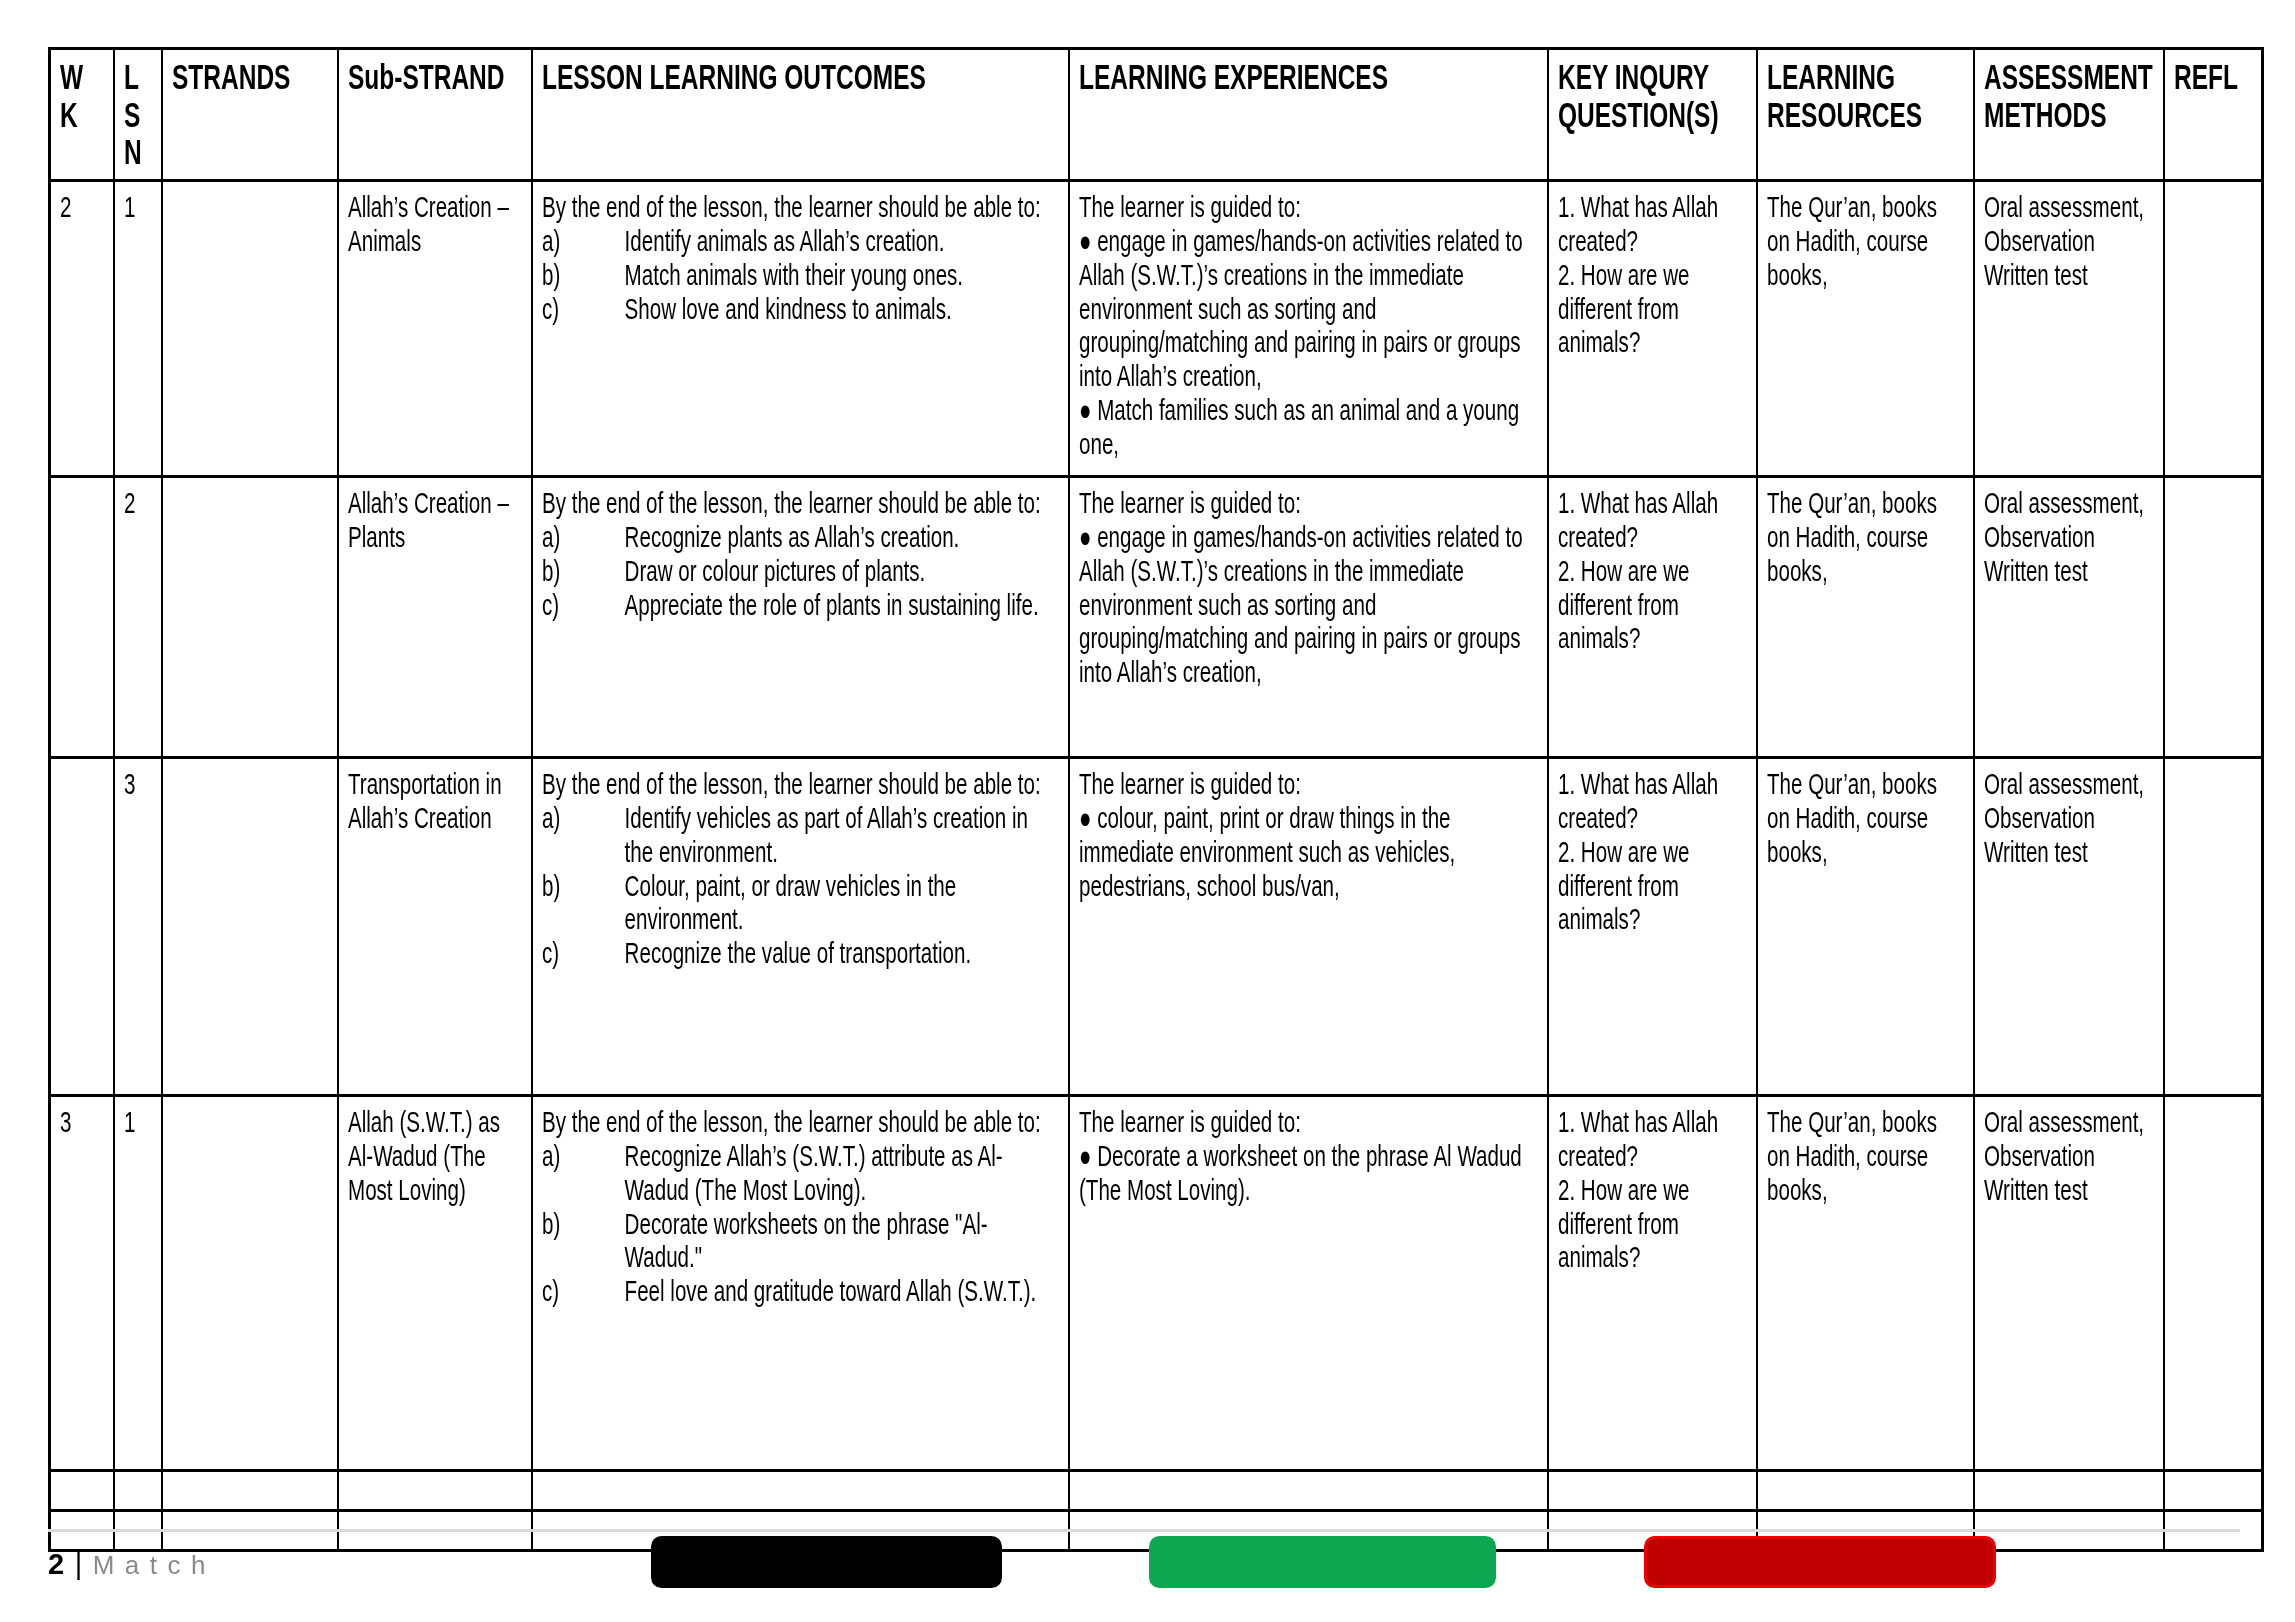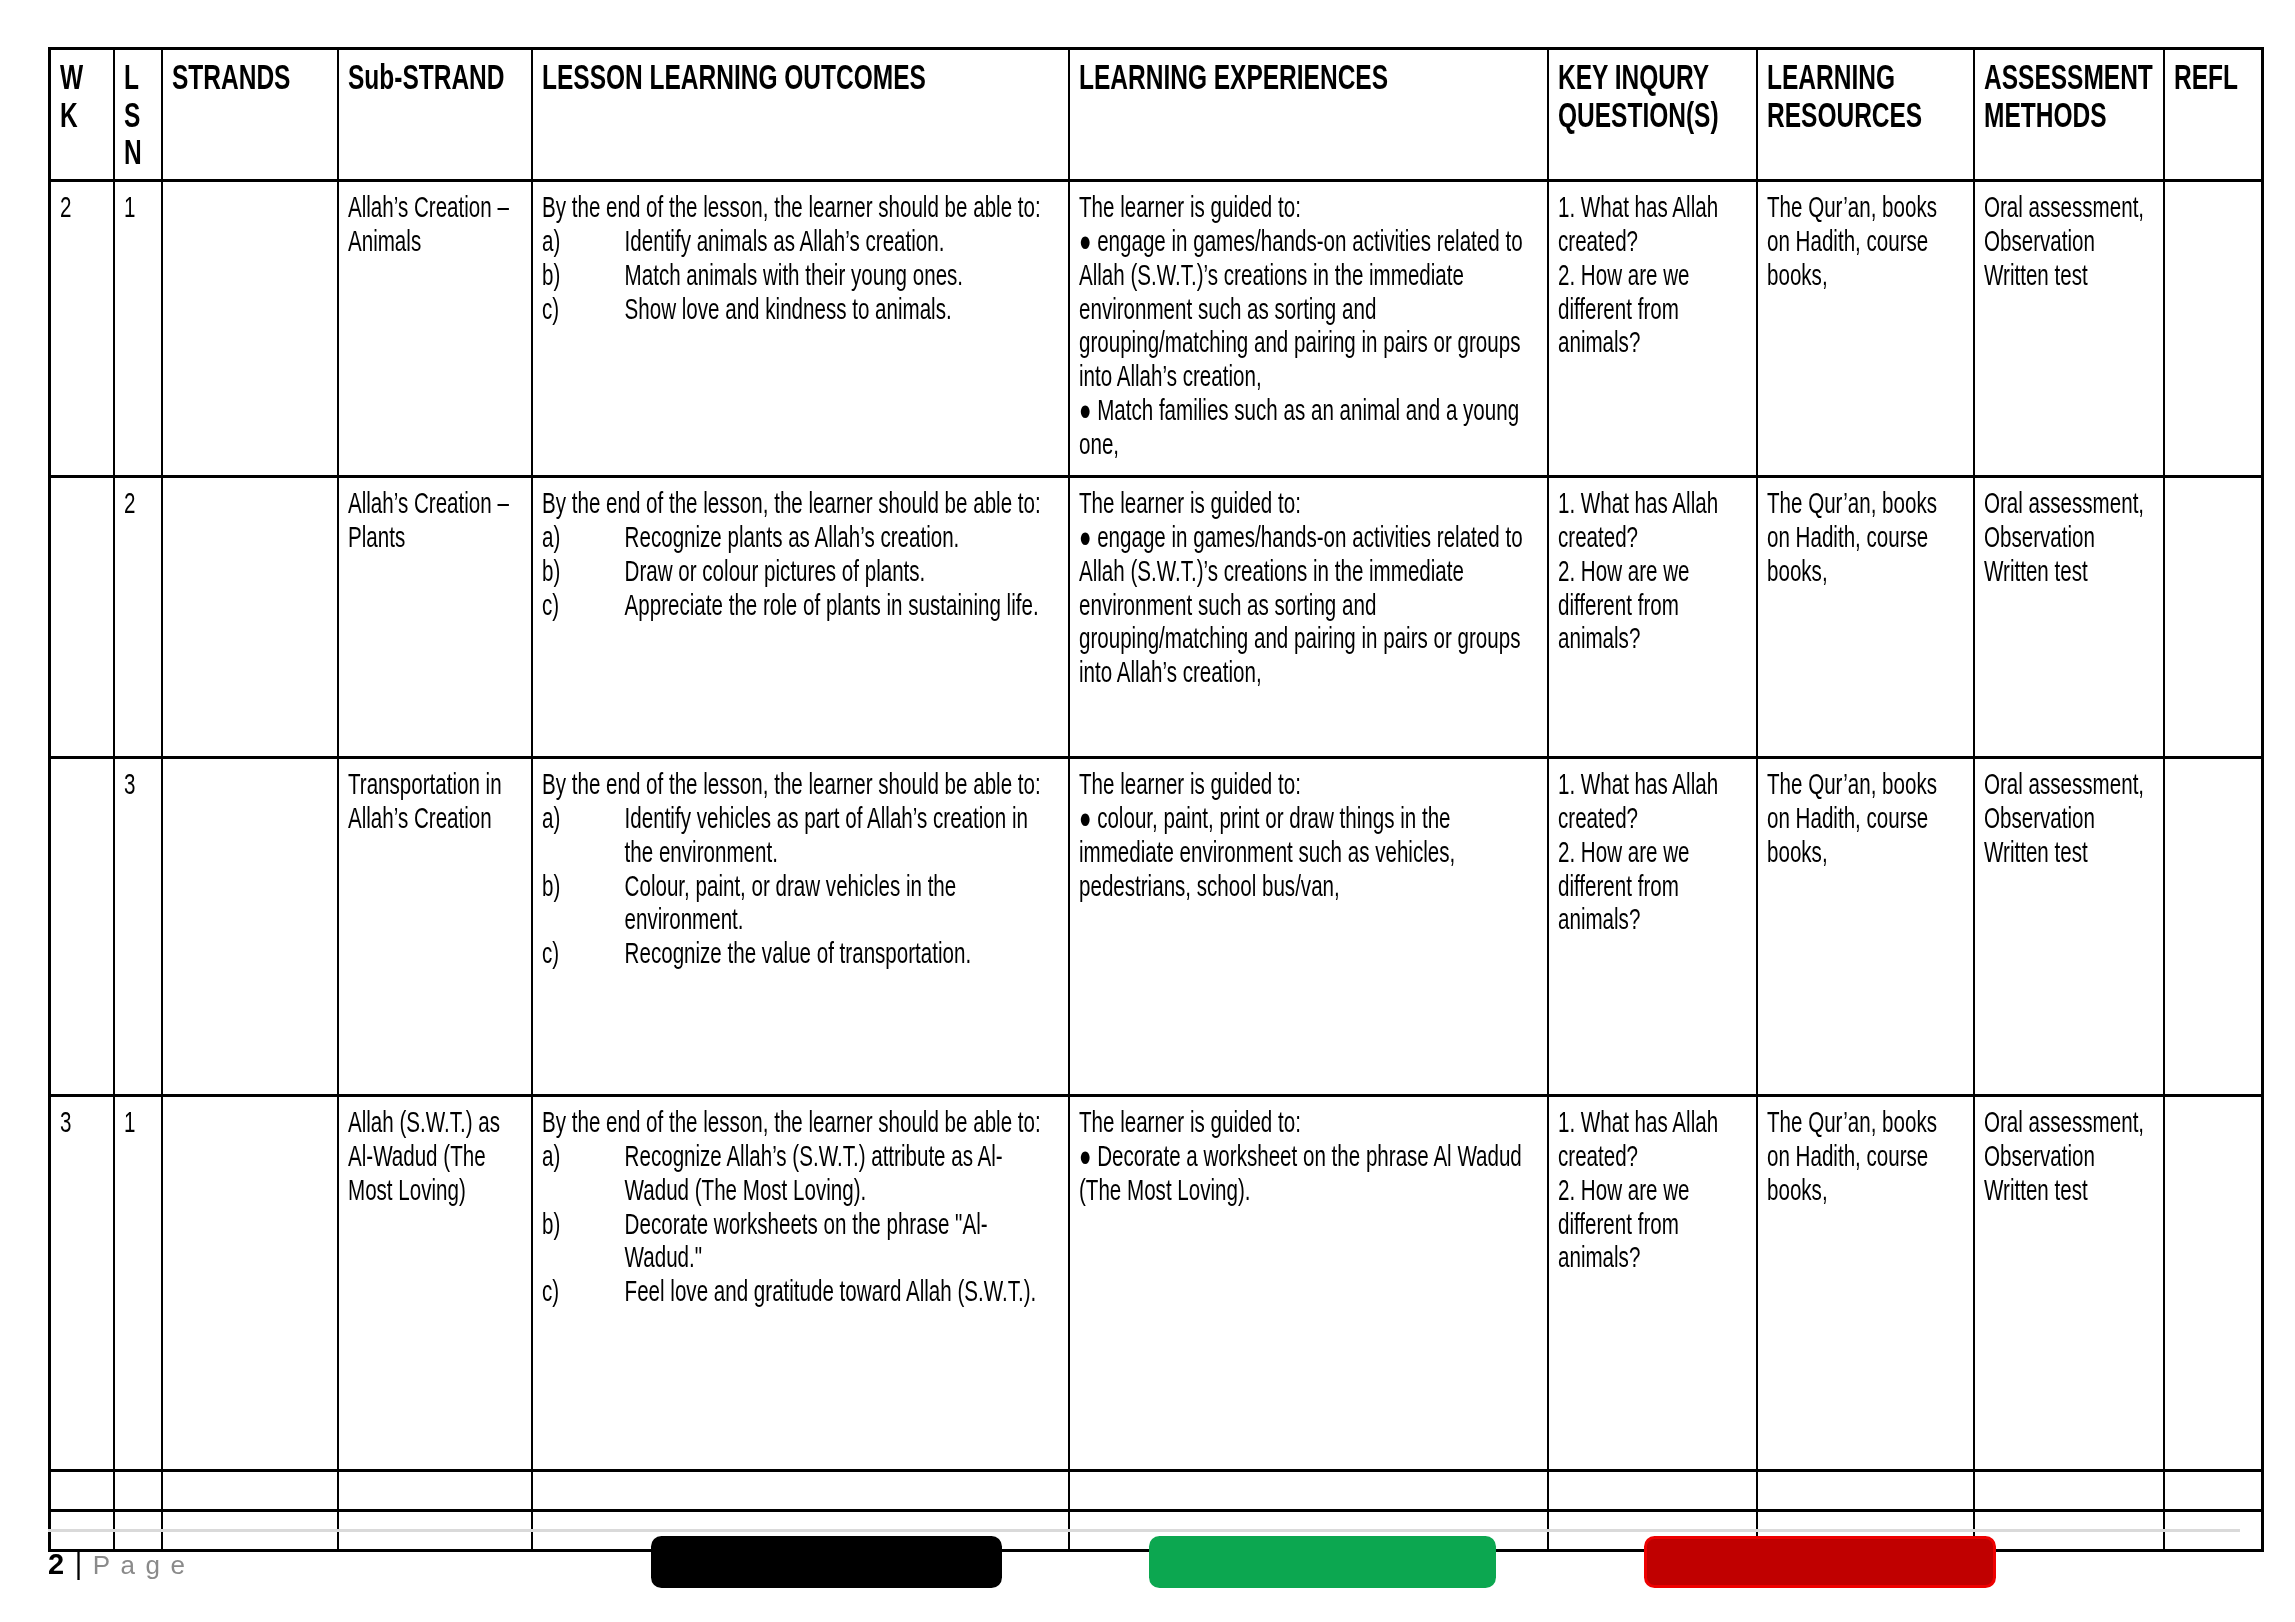--- a/index.html
+++ b/index.html
@@ -353,21 +353,21 @@
           <td></td>
     </tr>
   </tbody>
     </table>
 
   <div class="sepline"></div>
 
   <div class="footer-text">
     <span class="pg-num">2</span>
     <span class="pg-sep">|</span>
-    <span class="pg-label">Page</span>
+    <span class="pg-label">Match</span>
   </div>
 
   <div class="bar bar-black" style="background: rgb(0, 0, 0);"></div>
   <div class="bar bar-green" style="background: rgb(12, 167, 80);"></div>
   <div class="bar bar-red" style="background: rgb(192, 0, 0);"></div>
 
 </div>
 
 
 </body></html>

